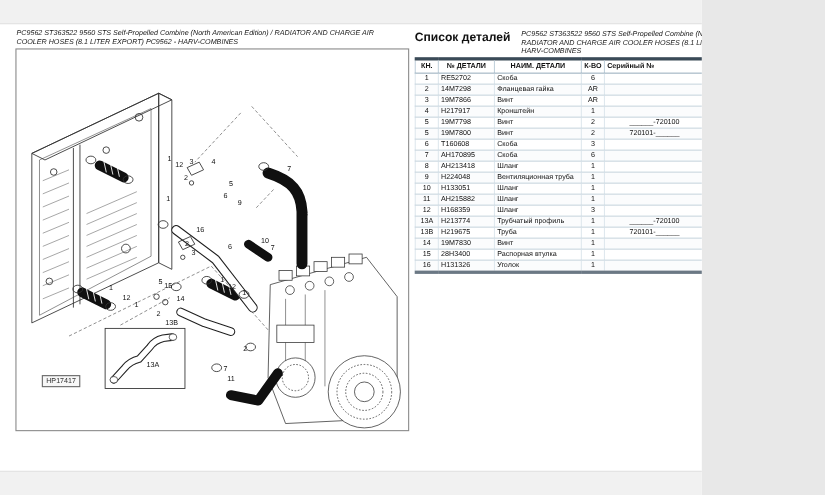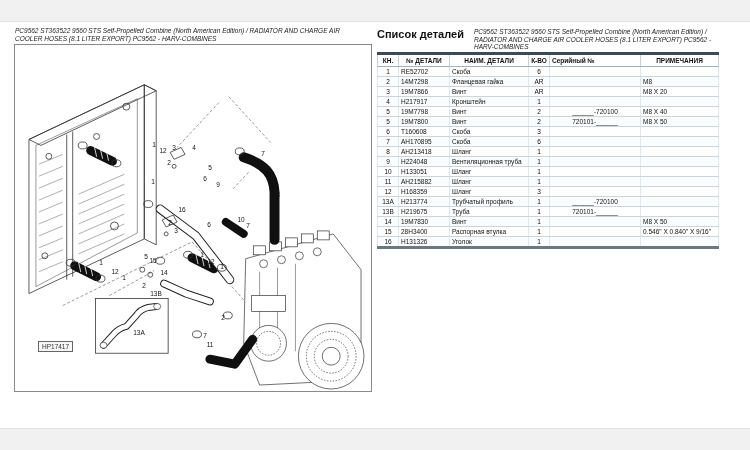--- a/index.html
+++ b/index.html
@@ -1,17 +1,17 @@
 <!DOCTYPE html>
 <html><head>
 <meta charset="utf-8">
 <style>
   * { margin:0; padding:0; box-sizing:border-box; }
   html,body { width:750px; height:450px; background:#e8e8e8; font-family:"Liberation Sans", sans-serif; }
-  .page { position:relative; width:750px; height:450px; background:#ffffff; overflow:hidden; }
+  .page { position:relative; width:638px; height:450px; background:#ffffff; overflow:hidden; }
   .band { position:absolute; left:0; width:750px; height:22px; background:#f1f1f1; }
   .band.top { top:0; border-bottom:1px solid #e3e3e3; }
   .band.bottom { bottom:0; border-top:1px solid #e3e3e3; }
 
   
   .left-header { position:absolute; left:15px; top:27px; width:352px; font-size:6.5px; font-style:italic; color:#1a1a1a; line-height:7.5px; }
   .diagram-box { position:absolute; left:14px; top:44px; width:358px; height:348px; border:1px solid #8a8a8a; background:#fff; }
   .callout { position:absolute; font-size:6.5px; color:#111; line-height:6px; transform:translate(-50%,-50%); }
   .image-label { position:absolute; left:23px; top:296px; border:1px solid #666; background:#f7f7f7; color:#333; font-size:6.5px; padding:1px 3px; }
 

